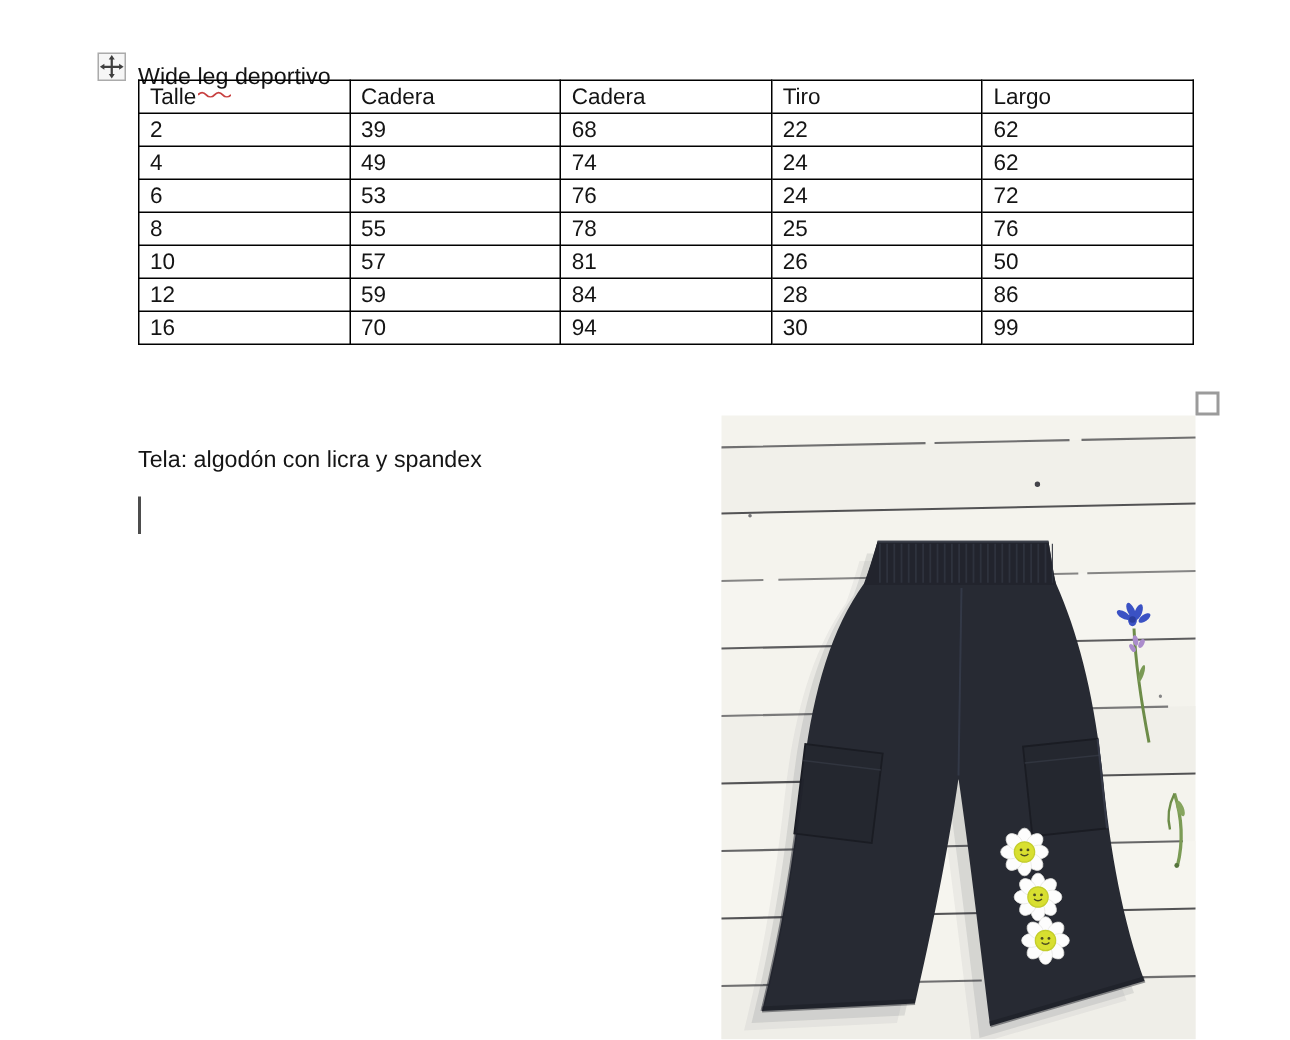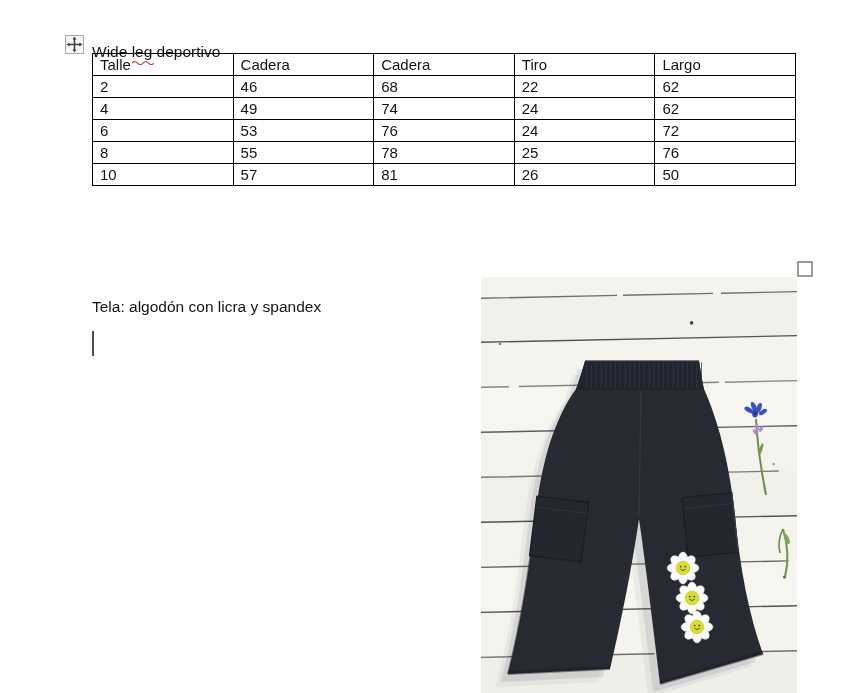--- a/index.html
+++ b/index.html
@@ -68,21 +68,21 @@
             <th>Talle</th>
             <th>Cadera</th>
             <th>Cadera</th>
             <th>Tiro</th>
             <th>Largo</th>
           </tr>
         </thead>
       <tbody>
           <tr>
             <td>2</td>
-            <td>46</td>
+            <td>39</td>
             <td>68</td>
             <td>22</td>
             <td>62</td>
           </tr>
           <tr>
             <td>4</td>
             <td>49</td>
             <td>74</td>
             <td>24</td>
             <td>62</td>
@@ -100,20 +100,34 @@
             <td>78</td>
             <td>25</td>
             <td>76</td>
           </tr>
           <tr>
             <td>10</td>
             <td>57</td>
             <td>81</td>
             <td>26</td>
             <td>50</td>
+          </tr>
+          <tr>
+            <td>12</td>
+            <td>59</td>
+            <td>84</td>
+            <td>28</td>
+            <td>86</td>
+          </tr>
+          <tr>
+            <td>16</td>
+            <td>70</td>
+            <td>94</td>
+            <td>30</td>
+            <td>99</td>
           </tr>
         </tbody>
     </table>
   </div>
 
   <div id="resize-handle" class="abs"></div>
 
   <div id="note-fabric" class="abs note">Tela: algodón con licra y spandex</div>
 
   <div id="text-cursor" class="abs"></div>

